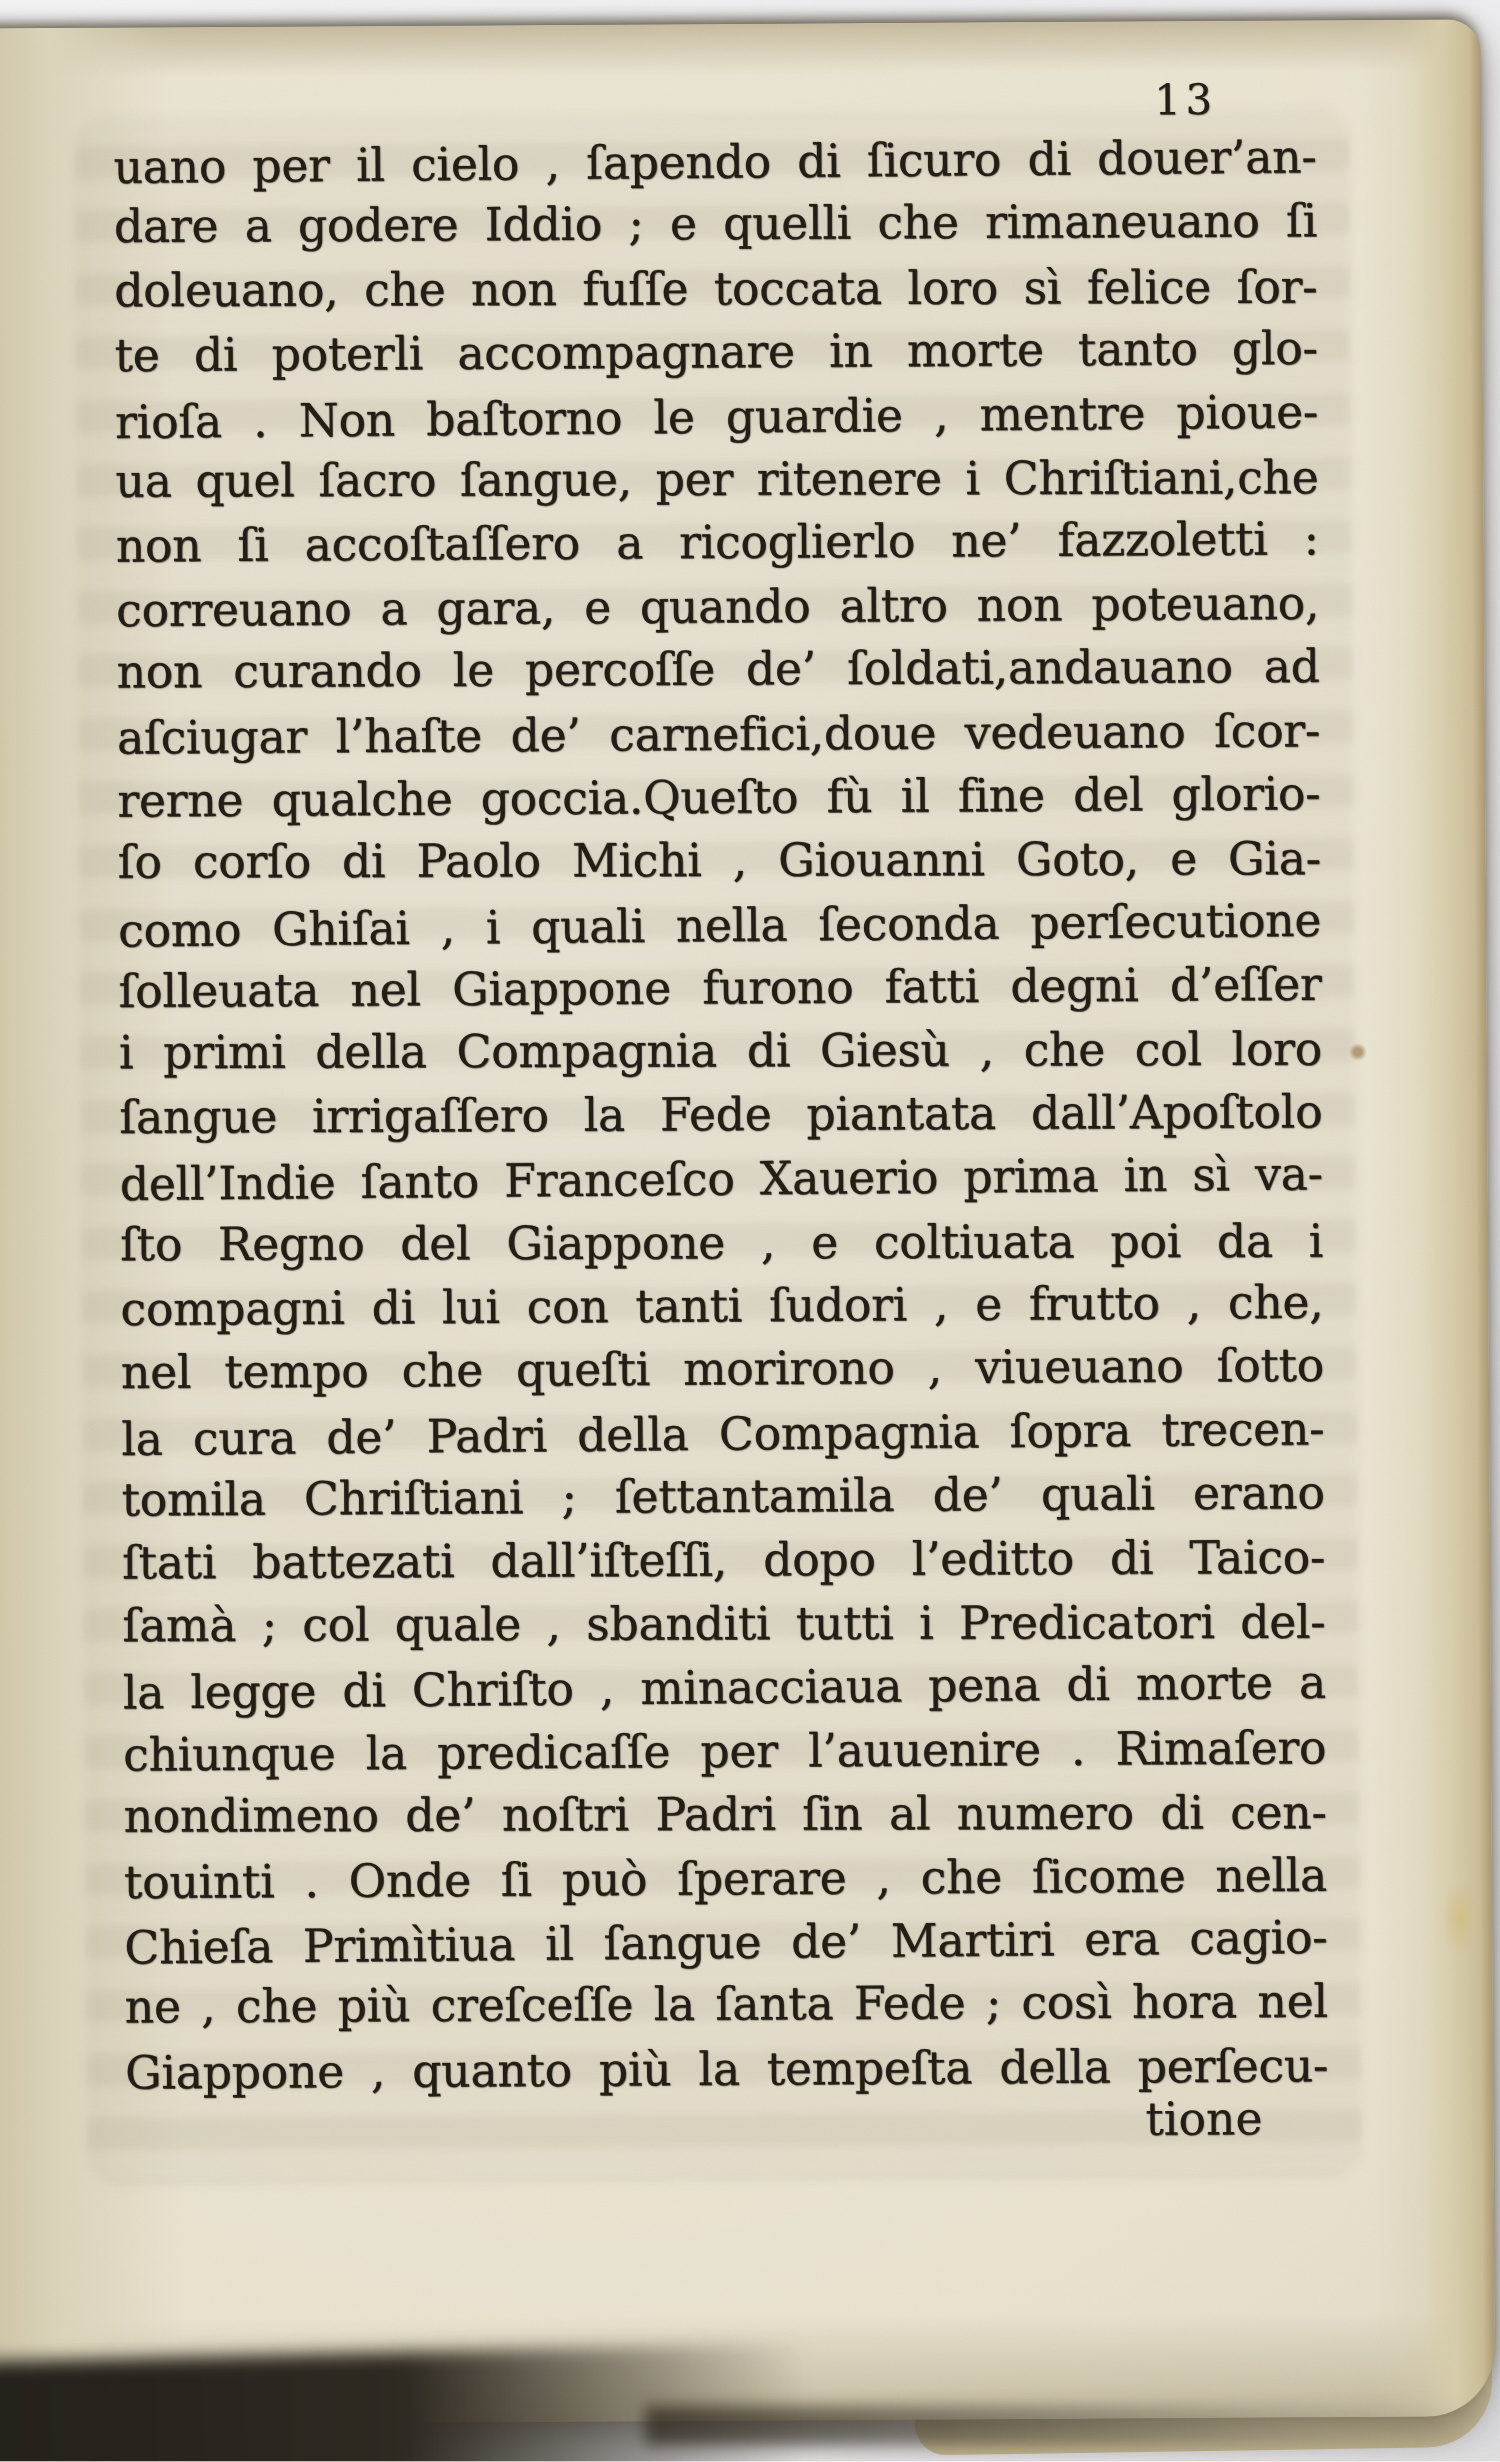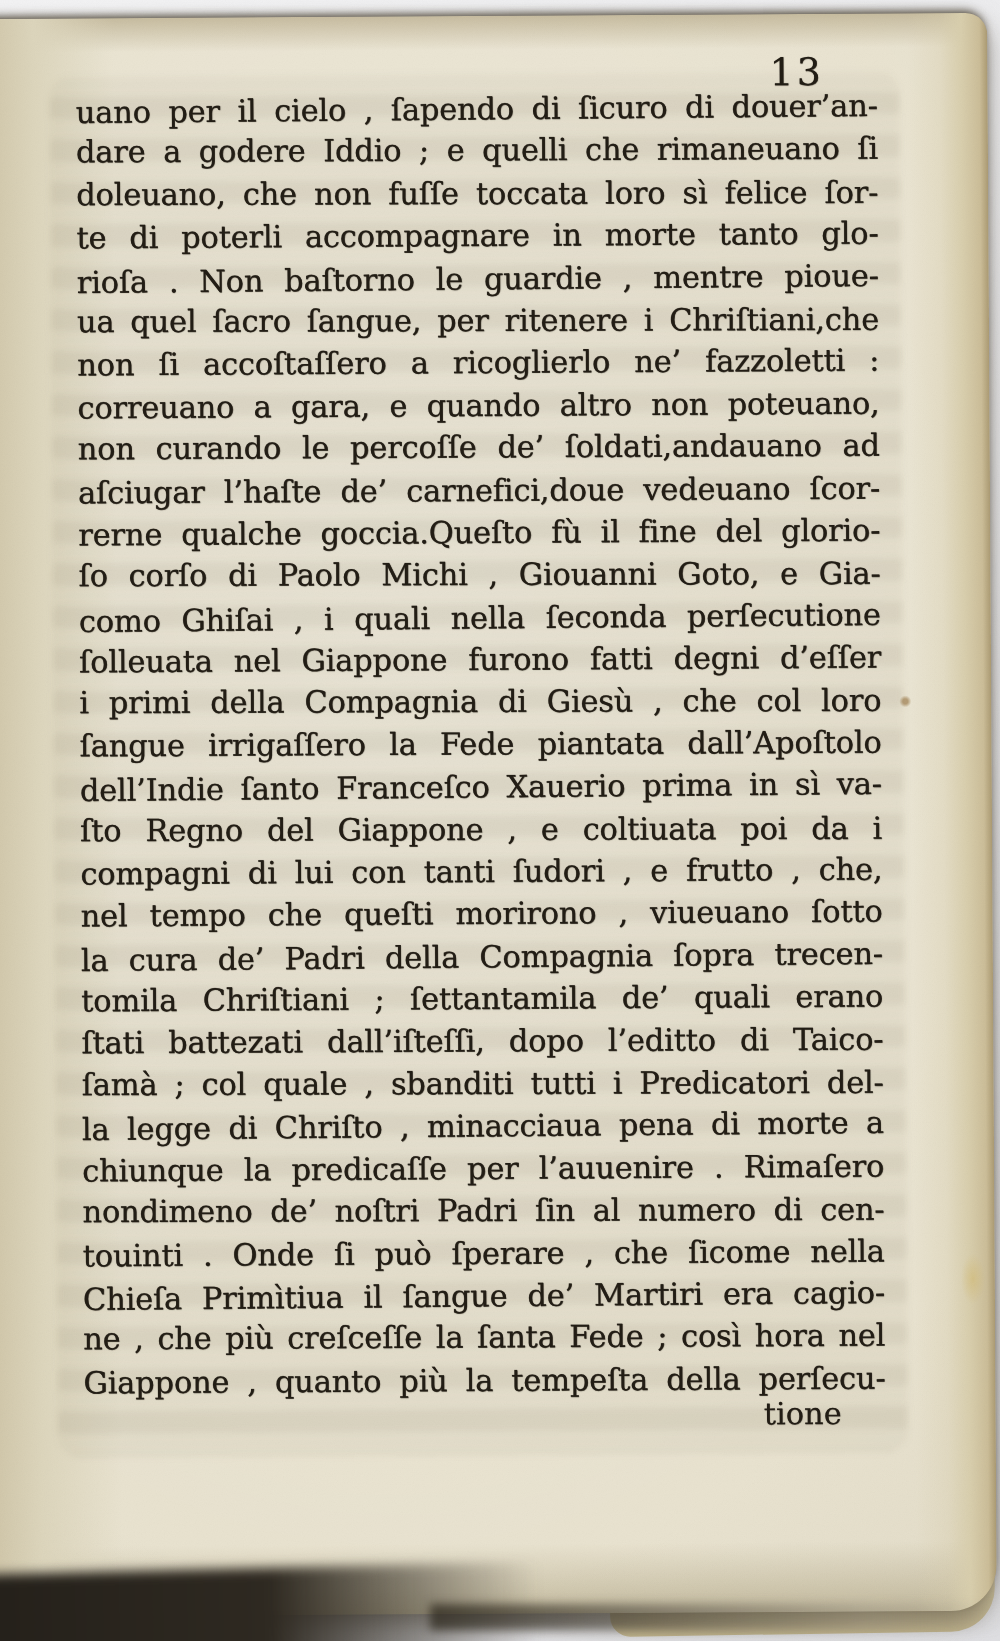--- a/index.html
+++ b/index.html
@@ -31,21 +31,21 @@
   }
   
   .bleed{
     position:absolute;z-index:1;left:96px;top:58px;width:850px;height:1380px;
     background:repeating-linear-gradient(180deg,
       rgba(112,102,76,.05) 0 21px, rgba(112,102,76,.13) 21px 42.4px);
     filter:blur(3px);border-radius:20px;
   }
   .folio{
     position:absolute;z-index:3;top:36px;left:816px;
-    font-size:38px;color:var(--ink,#221d15);letter-spacing:3px;
+    font-size:28px;color:var(--ink,#221d15);letter-spacing:3px;
     text-shadow:0.3px 0.4px 0.9px rgba(32,26,16,.8);
   }
   .text-block{
     position:absolute;z-index:2;top:72px;left:122px;width:802px;
     font-size:30.5px;color:var(--ink,#221d15);letter-spacing:-0.2px;
   }
   .line{
     line-height:42.4px;height:42.4px;overflow:visible;
     text-align:justify;text-align-last:justify;
     text-shadow:0.35px 0.45px 0.8px rgba(32,26,16,.75), -0.2px -0.2px 0.5px rgba(32,26,16,.35);

